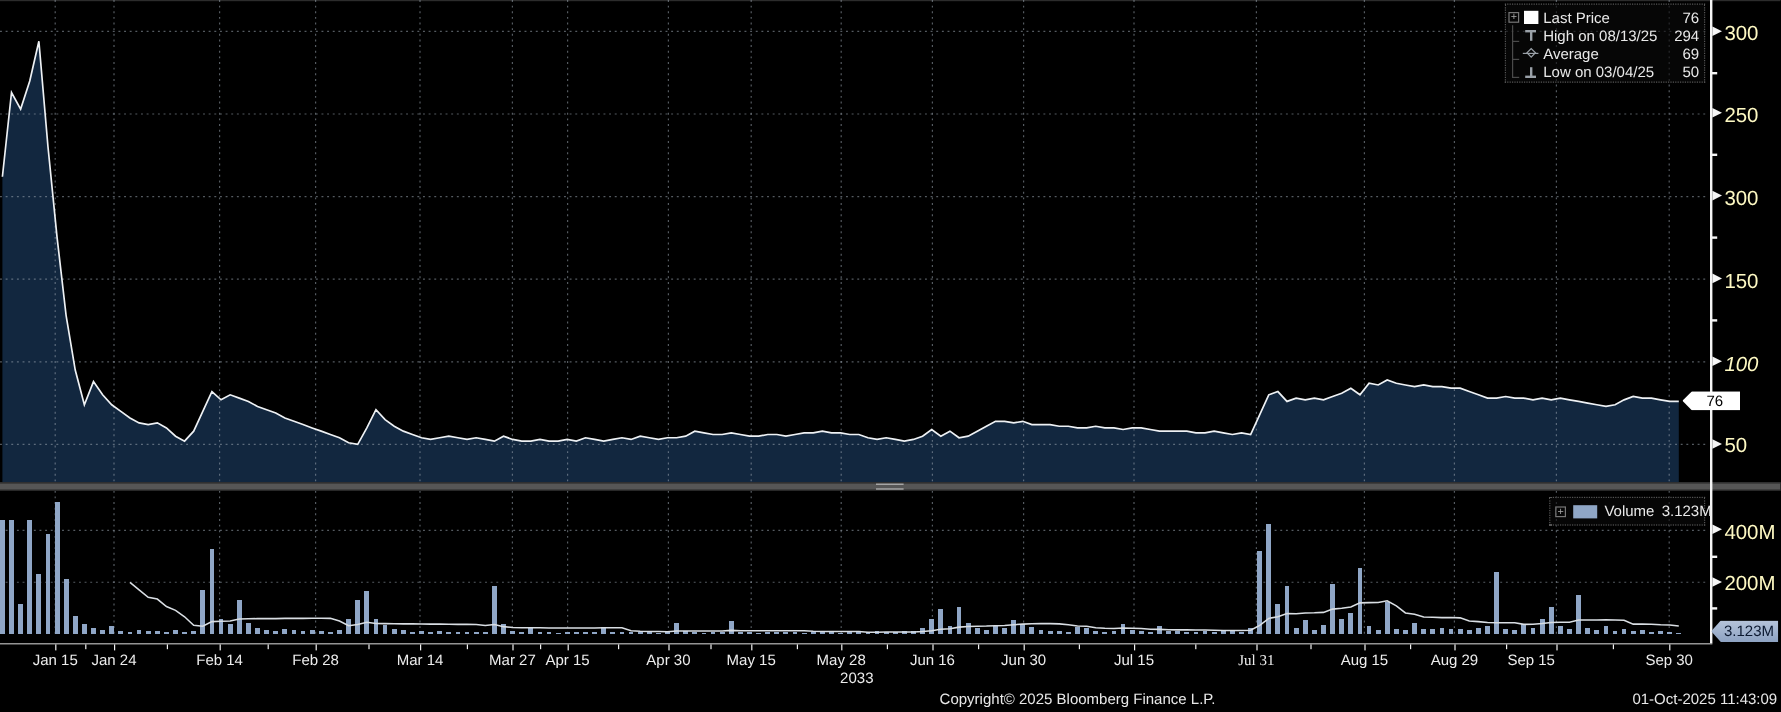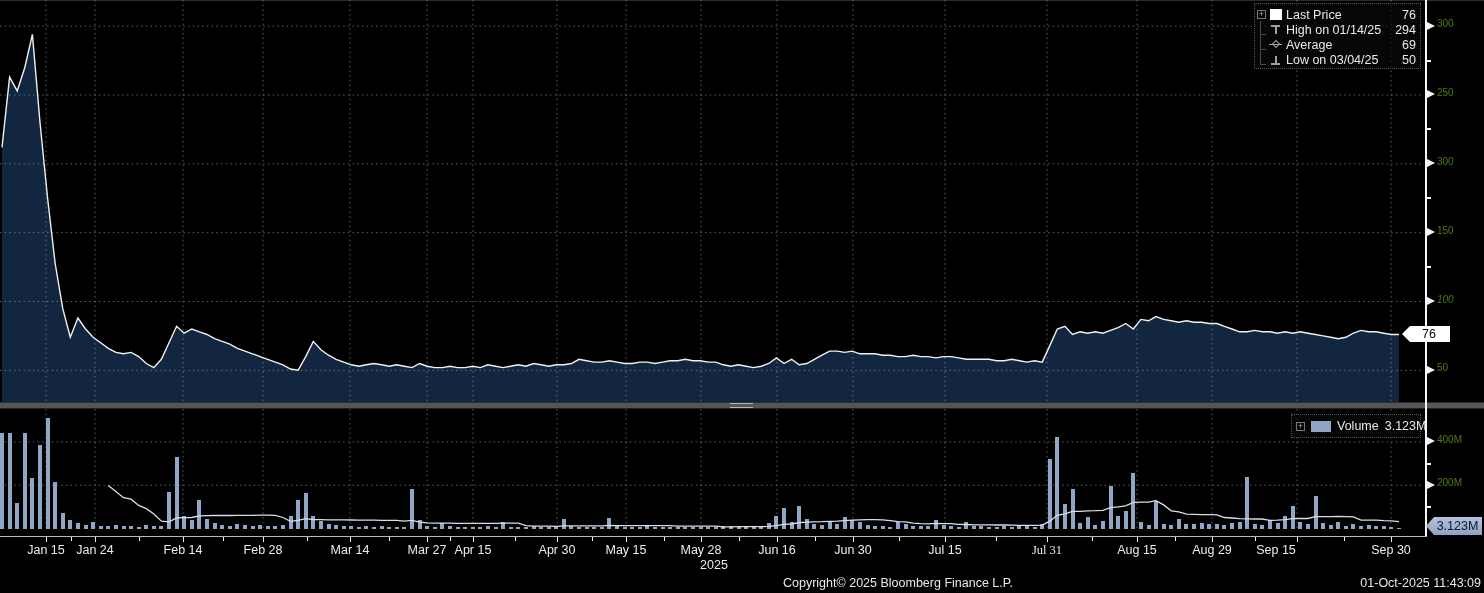--- a/index.html
+++ b/index.html
@@ -11,21 +11,21 @@
   #volume-chart{position:absolute;left:0;top:409px;width:1425px;height:127px;}
   .pane-divider{position:absolute;left:0;top:402px;width:1484px;height:7px;background:#565656;
                 border-top:1px solid #2e2e2e;border-bottom:1px solid #222;}
   .pane-handle{position:absolute;left:730px;top:403px;width:23px;height:5px;
                border-top:1px solid #b8b8b8;border-bottom:1px solid #b8b8b8;}
   .y-axis-line{position:absolute;left:1425px;top:0;width:2px;height:536px;background:#f5f5f5;}
   .x-axis-line{position:absolute;left:0;top:536px;width:1427px;height:1px;background:#b8b8b8;}
   .y-tick-arrow{position:absolute;width:0;height:0;border-left:8px solid #f5f5f5;
                 border-top:4.5px solid transparent;border-bottom:4.5px solid transparent;}
   .y-minor-tick{position:absolute;width:6px;height:2px;background:#f5f5f5;}
-  .y-axis-label{position:absolute;font-size:10px;color:#4d7c0f;white-space:nowrap;}
+  .y-axis-label{position:absolute;font-size:17px;color:#fef9c3;white-space:nowrap;}
   .x-tick{position:absolute;top:537px;width:1px;height:5px;background:#f0f0f0;}
   .x-label{position:absolute;top:543px;transform:translateX(-50%);font-size:12.5px;
            color:#ececec;white-space:nowrap;}
   .year-label{position:absolute;top:558px;transform:translateX(-50%);font-size:12.5px;color:#ececec;}
   
   .legend-box{position:absolute;background:rgba(10,10,10,0.62);border:1px dotted #555;
               font-size:12.5px;color:#e9e9e9;}
   #price-legend{left:1254px;top:3px;width:167px;height:66px;padding:3px 4px 2px 2px;}
   .pl-row{position:relative;display:flex;align-items:center;height:15px;}
   .pl-label{margin-left:4px;white-space:pre;flex:1 1 auto;}
@@ -387,39 +387,39 @@
       <div class="x-tick" style="height: 4px; left: 1174.5px;"></div>
       <div class="x-tick" style="left: 1212px;"></div>
       <div class="x-label" style="left: 1212px;">Aug 29</div>
       <div class="x-tick" style="height: 4px; left: 1254.5px;"></div>
       <div class="x-tick" style="left: 1297px;"></div>
       <div class="x-label" style="left: 1276px;">Sep 15</div>
       <div class="x-tick" style="height: 4px; left: 1344px;"></div>
       <div class="x-tick" style="left: 1391px;"></div>
       <div class="x-label" style="left: 1391px;">Sep 30</div>
     </div>
-  <div class="year-label" id="year-label" style="left: 714px;">2025</div>
+  <div class="year-label" id="year-label" style="left: 714px;">2033</div>
 
   <div id="price-legend" class="legend-box">
     <div class="tree-line"></div>
     <div class="tree-stub" style="top:30px"></div>
     <div class="tree-stub" style="top:45px"></div>
     <div class="tree-stub" style="top:60px"></div>
     <div class="pl-row">
       <span class="expand-icon">+</span>
       <span class="swatch-white"></span>
       <span class="pl-label">Last Price</span>
       <span class="pl-value">76</span>
     </div>
     <div class="pl-row">
       <span class="mk mk-high">
           <i class="bar"></i>
           <i class="stem"></i>
         </span>
-      <span class="pl-label">High on 01/14/25</span>
+      <span class="pl-label">High on 08/13/25</span>
       <span class="pl-value">294</span>
     </div>
     <div class="pl-row">
       <span class="mk mk-avg">
           <i class="line"></i>
           <i class="dia"></i>
         </span>
       <span class="pl-label">Average</span>
       <span class="pl-value">69</span>
     </div>

